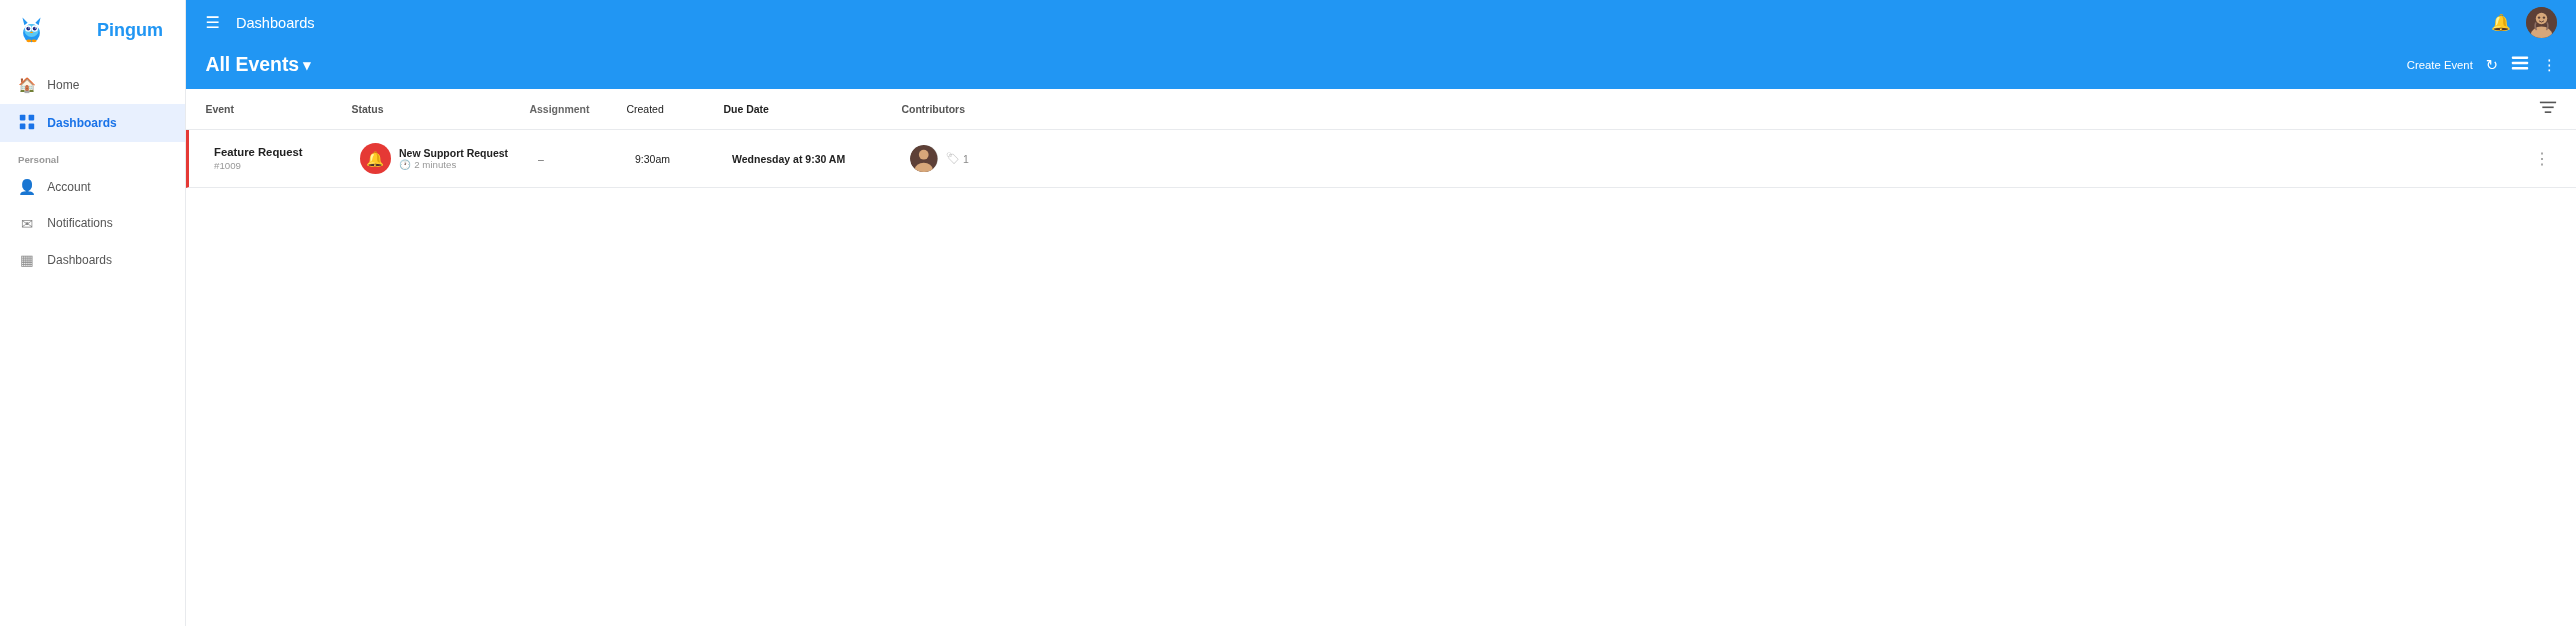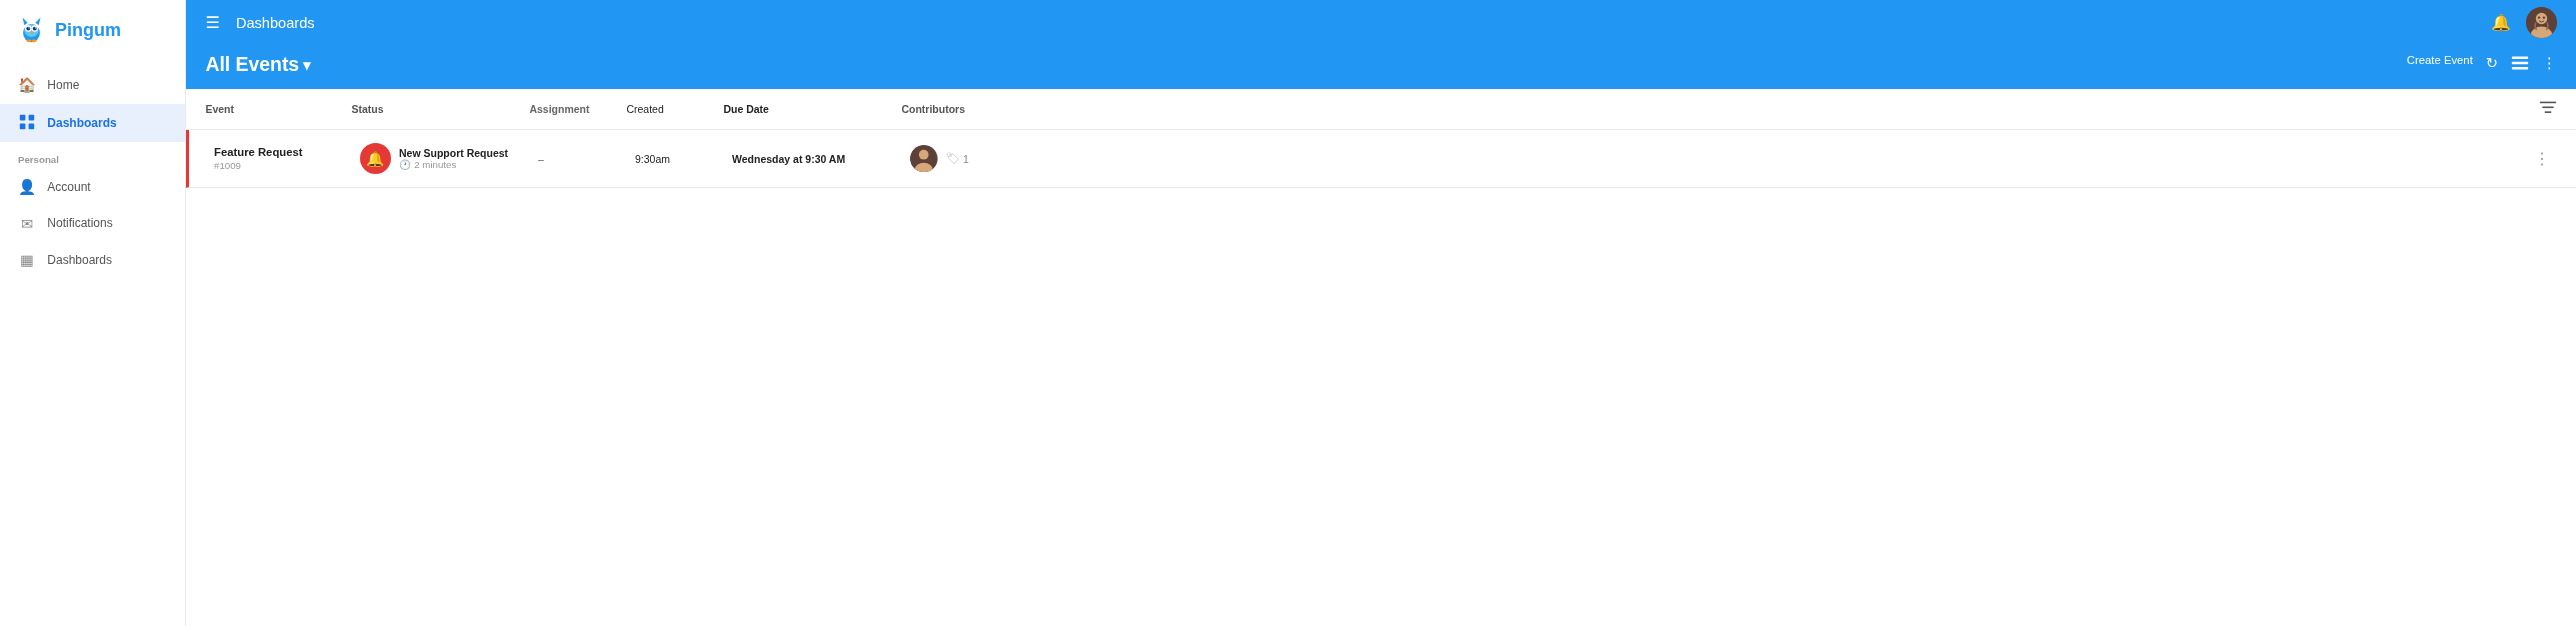--- a/index.html
+++ b/index.html
@@ -18,20 +18,21 @@
     .sidebar-logo {
       display: flex;
       align-items: center;
       padding: 14.6px 16px;
       gap: 8px;
     }
     .logo-text {
       font-size: 18px;
       font-weight: 700;
       color: #2196f3;
+      margin-left: 42px;
     }
     .sidebar-nav { flex: 1; padding: 6.5px 0; }
     .nav-item {
       display: flex;
       align-items: center;
       gap: 11.3px;
       padding: 9.7px 18px;
       cursor: pointer;
       font-size: 12px;
       color: #555;
@@ -91,21 +92,21 @@
       gap: 4px;
       color: #fff;
       font-size: 19.4px;
       font-weight: 600;
       cursor: pointer;
       background: none;
       border: none;
     }
     .sub-header-right {
       display: flex;
-      align-items: flex-start;
+      align-items: center;
       gap: 13px;
       color: #fff;
     }
     .create-event-btn {
       background: none;
       border: none;
       color: #fff;
       font-size: 11.3px;
       cursor: pointer;
       font-weight: 500;

